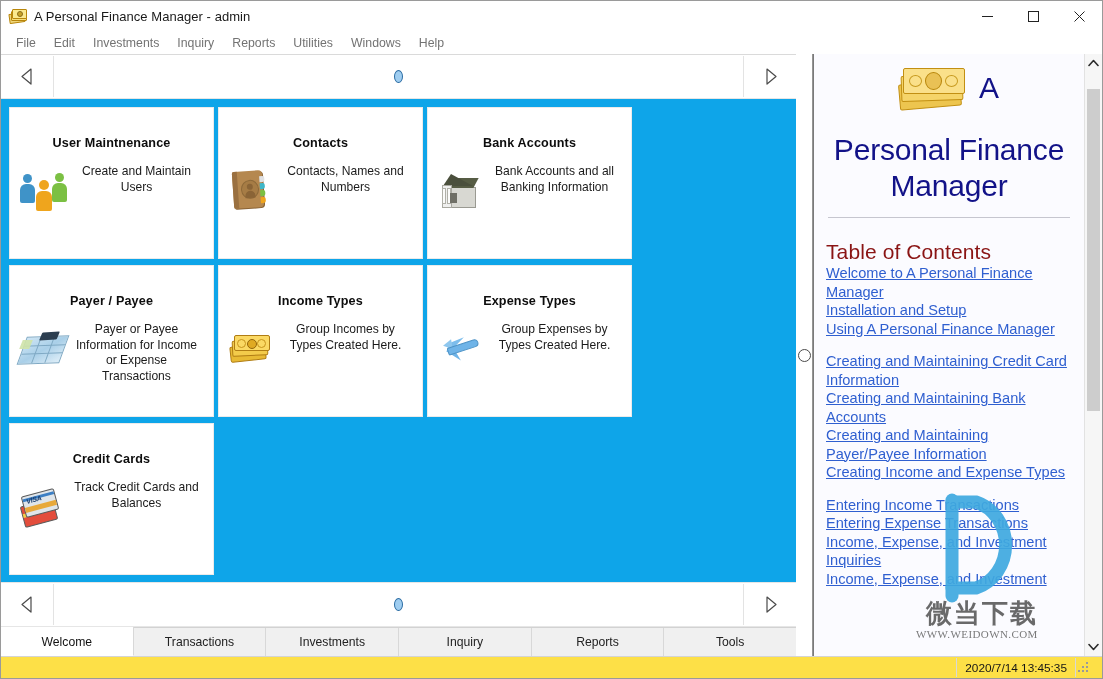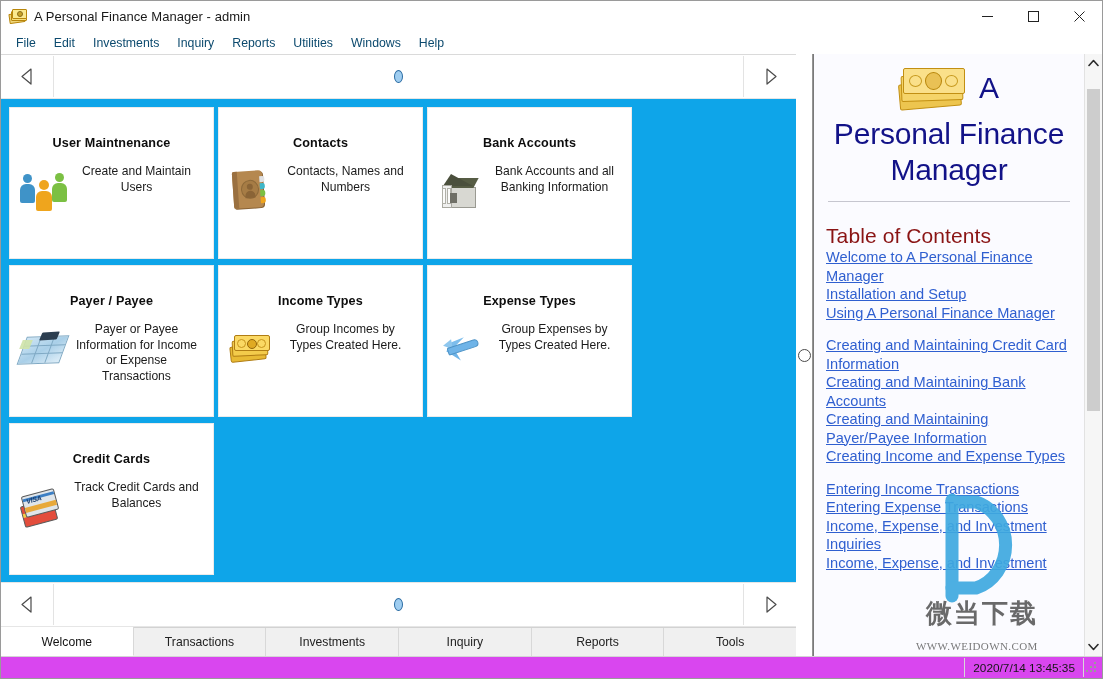--- a/index.html
+++ b/index.html
@@ -71,21 +71,21 @@
   .menubar {
     height: 22px;
     min-height: 22px;
     background: #ffffff;
     display: flex;
     align-items: center;
     padding-left: 6px;
   }
   .menu-item {
     font-size: 12.3px;
-    color: #0c4a6e;
+    color: #737373;
     padding: 2px 9px;
     cursor: default;
     white-space: nowrap;
   }
 
   
   .body-split {
     flex: 1;
     display: flex;
     min-height: 0;
@@ -427,21 +427,21 @@
     color: #121288;
     margin-left: 14px;
     line-height: 1;
     font-family: "Liberation Sans", sans-serif;
   }
   .help-title {
     text-align: center;
     font-size: 30px;
     line-height: 36px;
     color: #121288;
-    margin-top: 4px;
+    margin-top: 20px;
     letter-spacing: -0.2px;
   }
   .help-hr {
     border: none;
     border-top: 1px solid #c6c6cf;
     margin: 13px 2px 0 2px;
   }
   .help-toc-head {
     font-size: 21px;
     color: #8a1414;
@@ -472,21 +472,21 @@
     position: absolute; left: 28px; top: 0px;
     width: 96px; height: 112px;
   }
   .wm-cn {
     position: absolute; left: 18px; top: 104px;
     font-size: 26px; font-weight: bold; color: #3a3a3a;
     letter-spacing: 2px;
     opacity: .82;
   }
   .wm-url {
-    position: absolute; left: 8px; top: 148px;
+    position: absolute; left: 8px; top: 136px;
     font-size: 11px; color: #4a4a4a; letter-spacing: 0.4px;
     font-family: "Liberation Serif", serif;
     opacity: .8;
   }
 
   
   .help-scroll {
     width: 17px;
     background: #f6f6f6;
     border-left: 1px solid #e2e2e2;
@@ -508,26 +508,26 @@
     top: 17px;
     height: 322px;
     background: #cdcdcd;
     cursor: default;
   }
 
   
   .statusbar {
     height: 21px;
     min-height: 21px;
-    background: #d946ef;
+    background: #fde047;
     border-top: 1px solid #d4d4d4;
     display: flex;
     align-items: center;
     justify-content: flex-end;
-    padding-right: 2px;
+    padding-right: 10px;
     position: relative;
   }
   .status-cell {
     border: 1px solid #d8d8d8;
     border-top: none; border-bottom: none;
     height: 19px;
     display: flex; align-items: center;
     padding: 0 8px;
     font-size: 11.8px;
     color: #161616;

